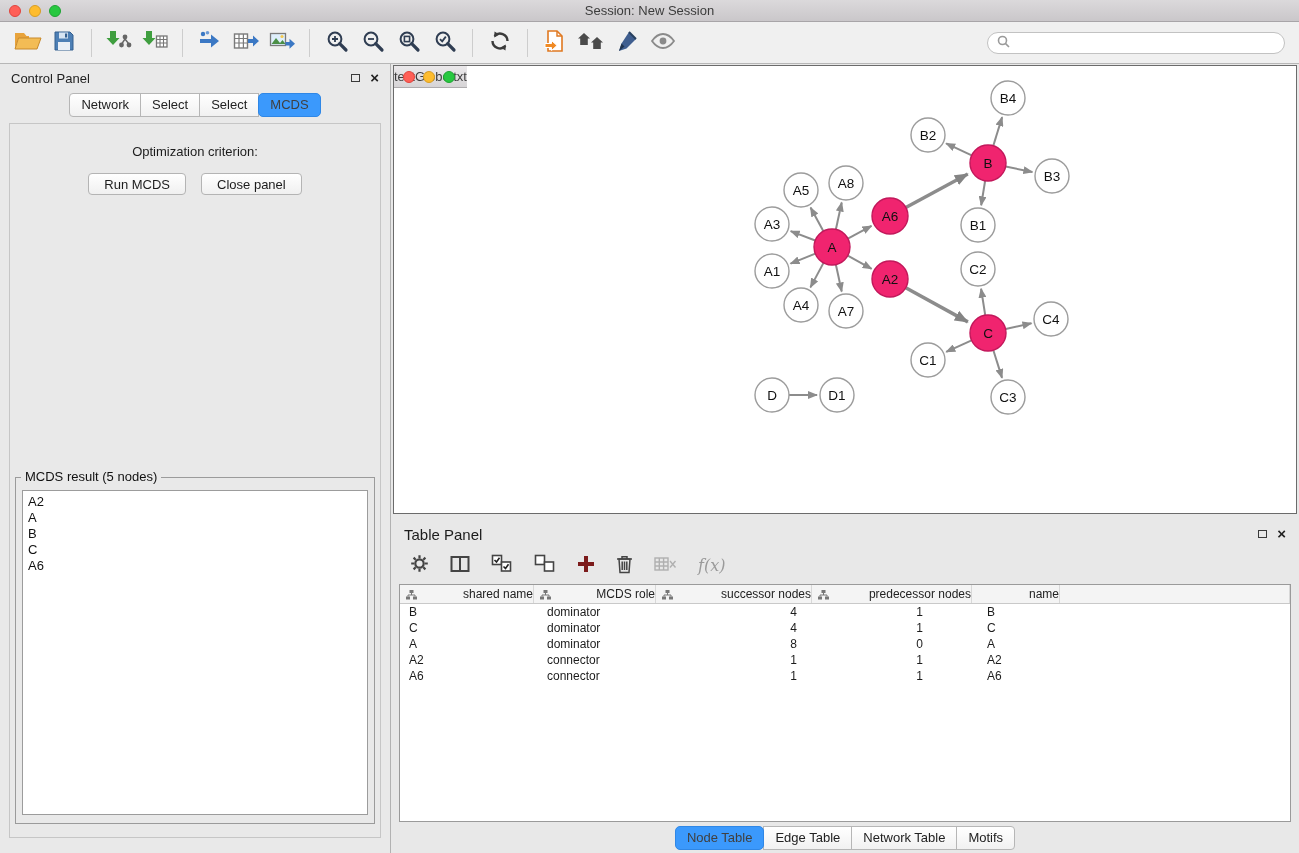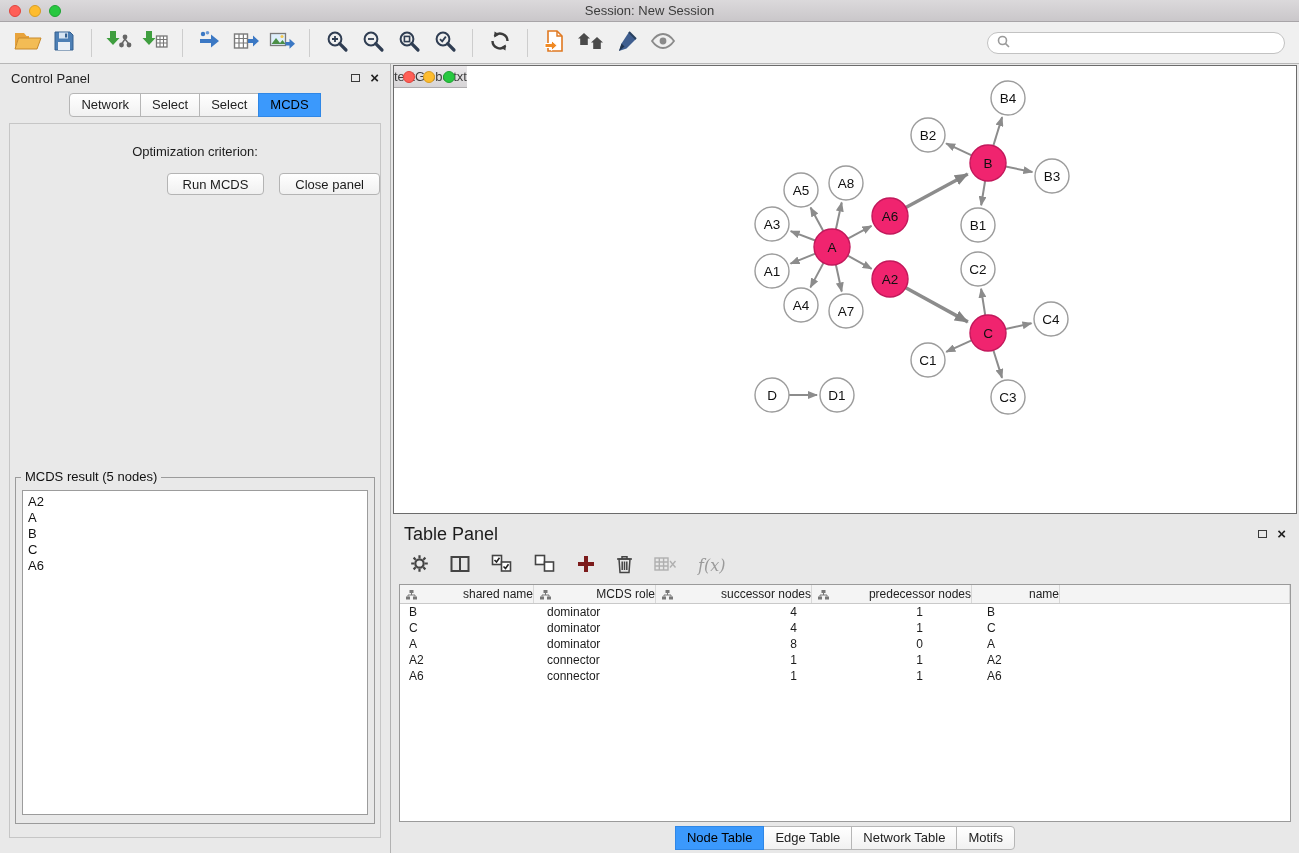--- a/index.html
+++ b/index.html
@@ -35,31 +35,31 @@
   .panel-header .ph-title { font-size:13px; color:#222; }
   .winctrls { margin-left:auto; display:flex; align-items:center; gap:10px; }
   .wc-box { width:9px; height:8px; border:1.5px solid #3a3a3a; display:inline-block; }
   .wc-x { font-size:15px; font-weight:bold; color:#222; line-height:10px; }
 
   .tabs { display:flex; justify-content:center; margin:1px 0 0 0; }
   .tab { font-size:13px; padding:3px 11px 4px; background:linear-gradient(#ffffff,#f1f1f1); border:1px solid #b6b6b6;
     margin-left:-1px; color:#222; }
   .tab:first-child { border-radius:4px 0 0 4px; margin-left:0; }
   .tab:last-child { border-radius:0 4px 4px 0; }
-  .tab.active { background:#3b99fc; border-color:#2f87e6; color:#000000; border-radius:0; position:relative; z-index:1; }
+  .tab.active { background:#3b99fc; border-color:#2f87e6; color:#404040; border-radius:5px; position:relative; z-index:1; }
 
   .cp-content { flex:1; margin:6px 9px 15px 9px; border:1px solid #c6c6c6; display:flex; flex-direction:column; min-height:0; }
   .opt-label { text-align:center; font-size:13px; margin-top:20px; }
   .dropdown { width:318px; height:23px; margin:11px auto 0; background:#fff; border:1px solid #ababab; border-radius:4px;
     display:flex; align-items:center; font-size:13px; padding-left:8px; position:relative; }
   .dd-stepper { position:absolute; right:1px; top:1px; width:18px; height:19px; border-radius:3px;
     background:linear-gradient(#66aefc,#2e7ee9); display:flex; flex-direction:column; align-items:center; justify-content:center; gap:2px; }
   .dd-up { width:0; height:0; border-left:4px solid transparent; border-right:4px solid transparent; border-bottom:4px solid #fff; }
   .dd-down { width:0; height:0; border-left:4px solid transparent; border-right:4px solid transparent; border-top:4px solid #fff; }
-  .btn-row { display:flex; justify-content:flex-end; gap:15px; margin-top:14px; }
+  .btn-row { display:flex; justify-content:center; gap:15px; margin-top:14px; }
   .mac-btn { height:22px; padding:0 15px; font-size:13px; font-family:"Liberation Sans",sans-serif;
     background:linear-gradient(#ffffff,#f0f0f0); border:1px solid #b4b4b4; border-radius:4px; color:#1c1c1c; }
 
   .result-group { margin:auto 5px 13px 5px; height:347px; border:1px solid #9b9b9b; position:relative; }
   .result-legend { position:absolute; top:-9px; left:5px; background:#e9e9e9; padding:0 4px; font-size:13px; color:#111; }
   .result-list { position:absolute; left:6px; right:6px; top:12px; bottom:8px; background:#fff; border:1px solid #9c9c9c;
     padding:3px 5px; overflow:hidden; }
   .result-item { font-size:13px; line-height:16px; color:#111; }
 
   
@@ -68,21 +68,21 @@
   .net-window { height:449px; flex:0 0 449px; border:1px solid #6b6b6b; background:#fff; display:flex; flex-direction:row; }
   .nw-titlebar { height:22px; flex:0 0 22px; background:linear-gradient(#ebe9eb,#d6d4d6); border-bottom:1px solid #aeacae;
     position:relative; display:flex; align-items:center; justify-content:center; }
   .nw-titlebar .title { font-size:13px; color:#3c3c3c; }
   .nw-canvas { flex:1; position:relative; background:#fff; overflow:hidden; }
   .nw-canvas svg { position:absolute; left:0; top:0; }
 
   
   .table-panel { flex:1; margin-top:8px; display:flex; flex-direction:column; min-height:0; }
   .tp-header { height:24px; flex:0 0 24px; display:flex; align-items:center; padding:0 11px; }
-  .tp-header .ph-title { font-size:18px; }
+  .tp-header .ph-title { font-size:15px; }
   .tp-toolbar { height:38px; flex:0 0 38px; display:flex; align-items:center; gap:21px; padding-left:17px; }
   .tp-tool { border:none; background:transparent; display:flex; align-items:center; justify-content:center; }
   .fx-label { font-family:"DejaVu Serif", serif; font-style:italic; color:#9a9a9a; font-size:16px; }
 
   .table-wrap { flex:1; margin:0 6px; border:1px solid #9a9a9a; background:#fff; display:flex; flex-direction:column; overflow:hidden; }
   .thead { display:flex; height:19px; flex:0 0 19px; background:#f4f4f4; border-bottom:1px solid #c9c9c9; font-size:12px; }
   .hcell { position:relative; display:flex; align-items:center; justify-content:flex-end; border-right:1px solid #d8d8d8; color:#222; }
   .hcell .hicon { position:absolute; left:6px; top:4px; }
   .c0{width:134px;} .c1{width:122px;} .c2{width:156px;} .c3{width:160px;} .c4{width:88px;} .cf{flex:1;}
   .tbody { flex:1; overflow:hidden; }

